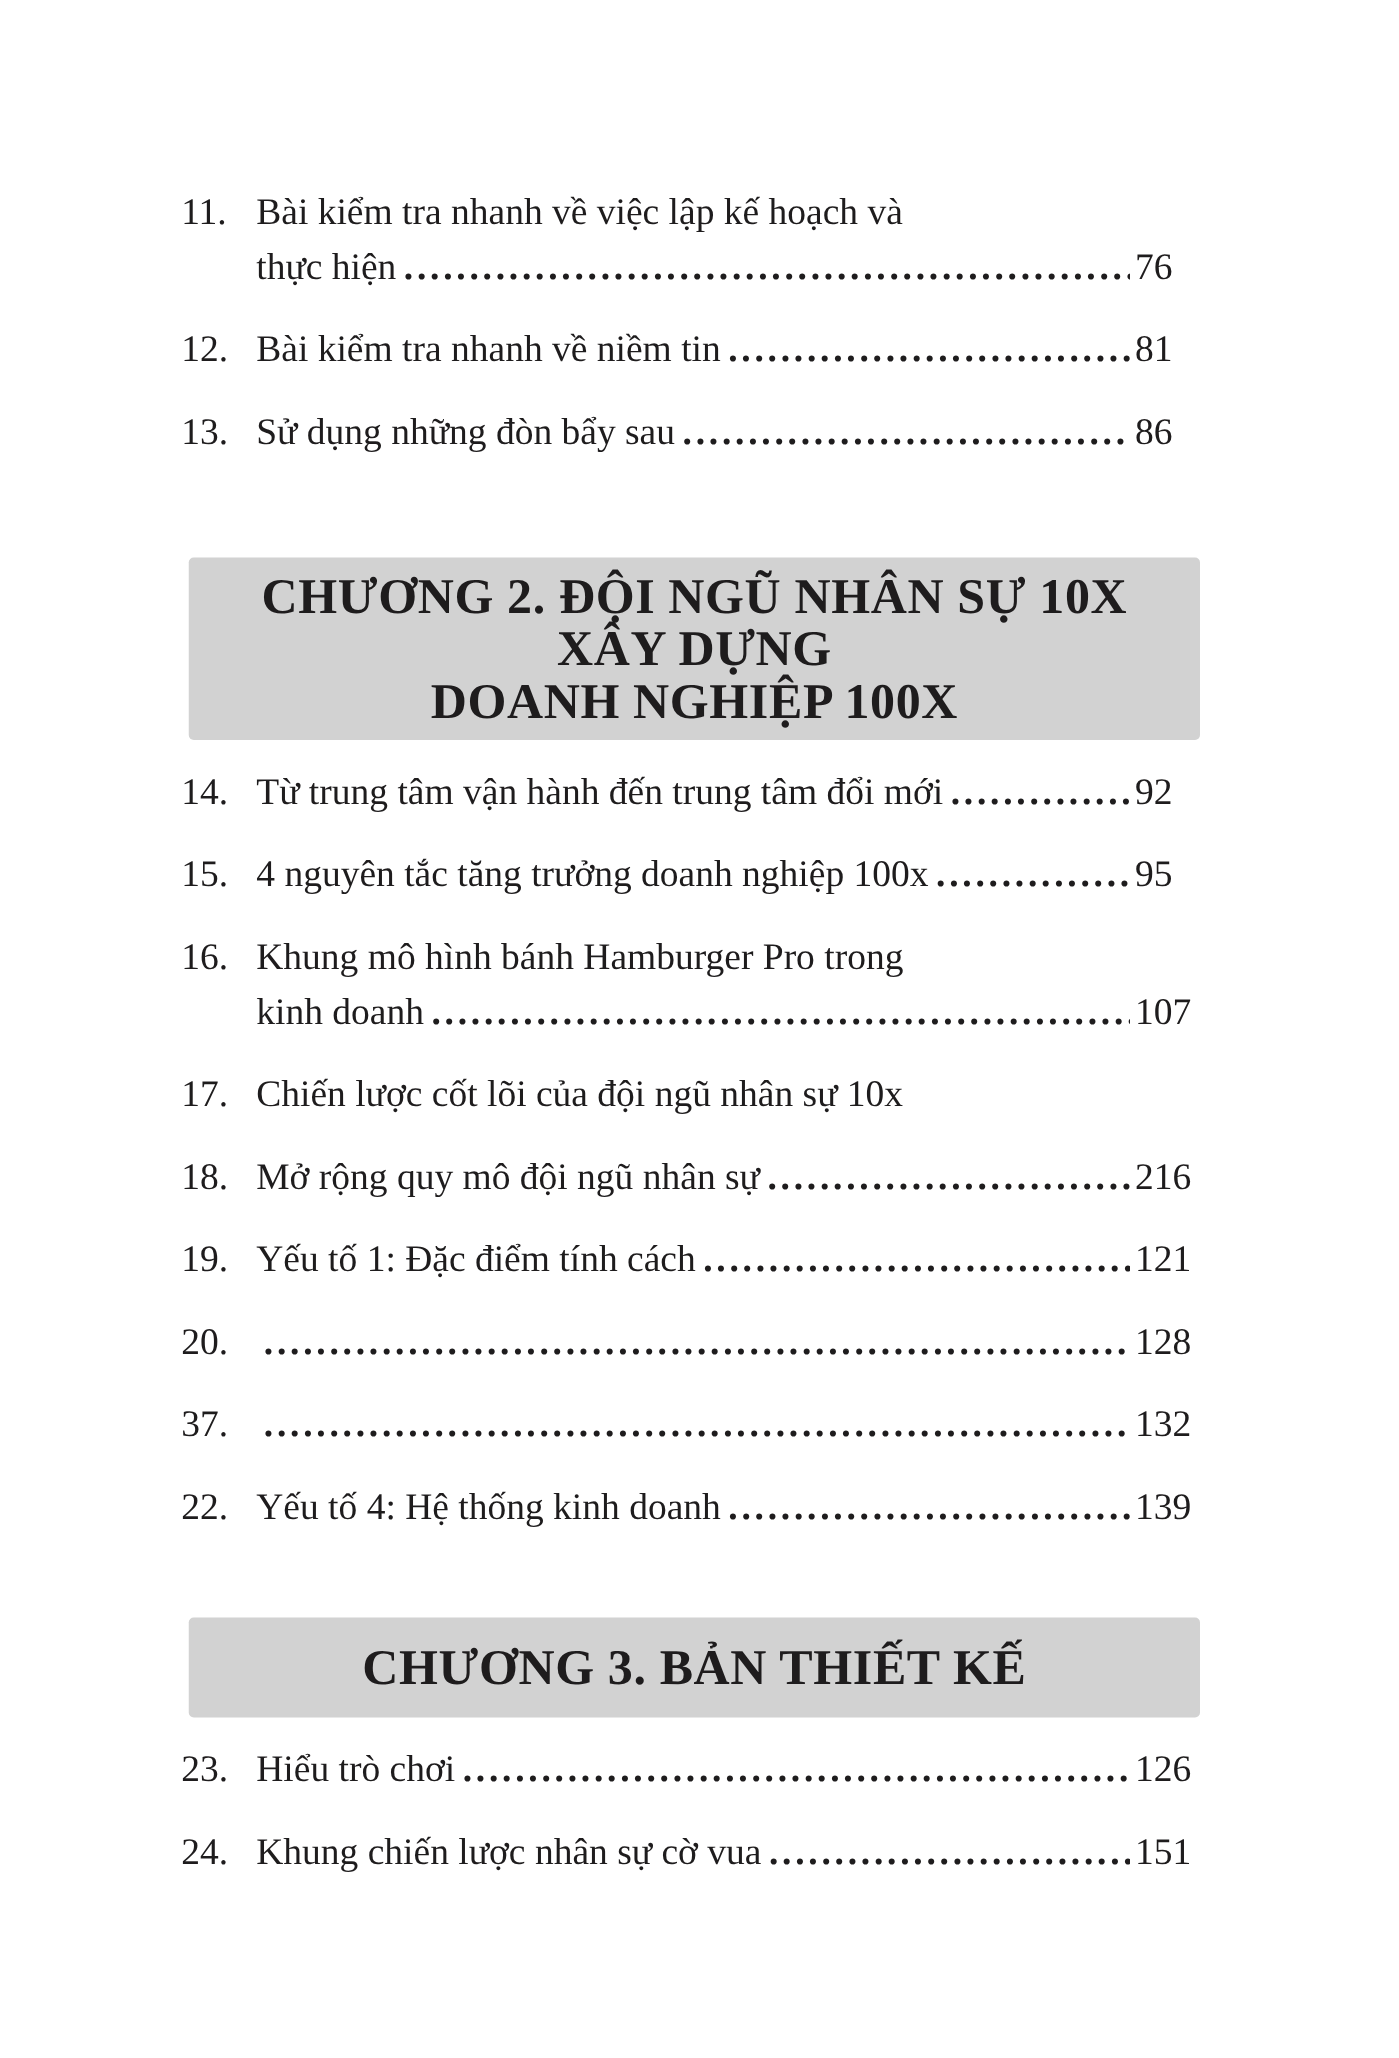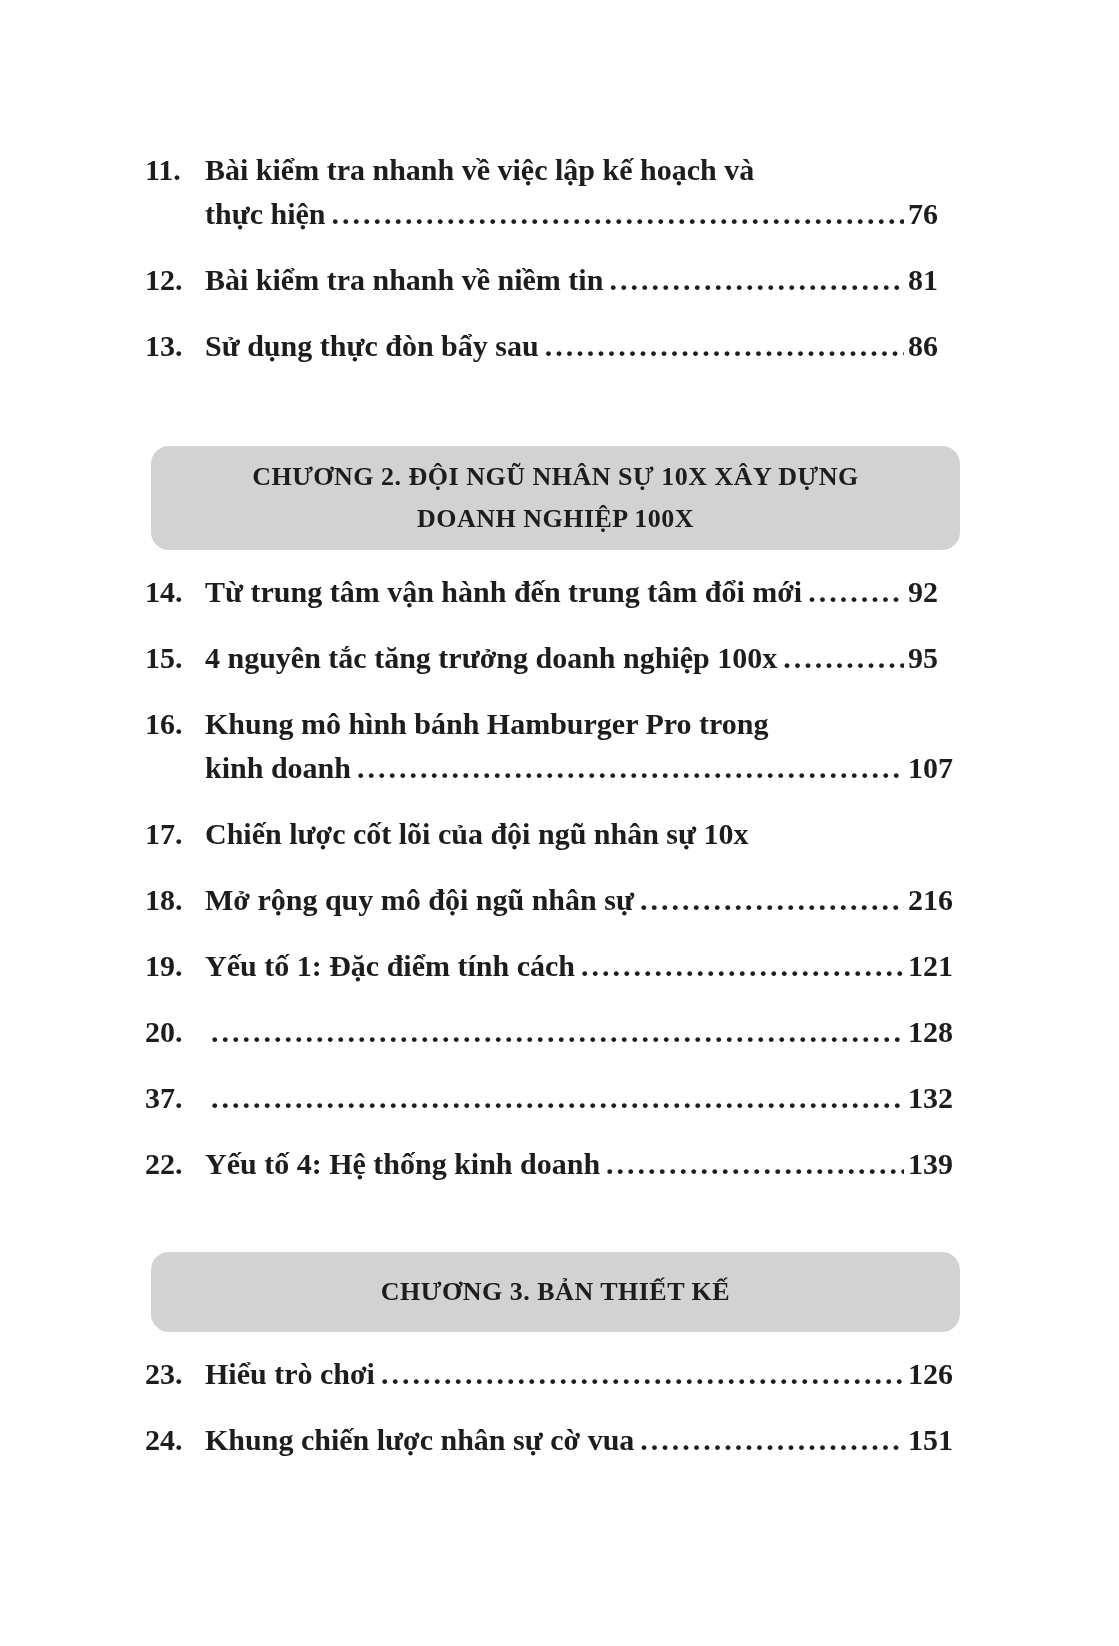--- a/index.html
+++ b/index.html
@@ -18,21 +18,21 @@
   .toc {
     position: absolute;
     top: 148px;
     left: 145px;
     width: 815px;
   }
   .toc-item {
     display: flex;
     font-size: 30px;
     line-height: 44px;
-    font-weight: 700;
+    font-weight: 400;
     margin-bottom: 22px;
   }
   .num {
     width: 60px;
     flex-shrink: 0;
   }
   .entry {
     flex: 1;
     min-width: 0;
   }
@@ -56,24 +56,24 @@
     letter-spacing: 3px;
     font-weight: 600;
   }
   .pagenum {
     min-width: 52px;
     white-space: nowrap;
     text-align: left;
   }
   .chapter {
     background: #d2d2d2;
-    border-radius: 18px;
+    border-radius: 4px;
     text-align: center;
     font-weight: 600;
-    font-size: 26px;
+    font-size: 40px;
     line-height: 42px;
     letter-spacing: 0.5px;
     padding: 10px 18px;
     margin: 78px 0 20px 6px;
   }
   .chapter.single {
     padding: 19px 18px;
   }
   .chapter.chapter-3 {
     margin-top: 66px;
@@ -106,21 +106,21 @@
         <span class="dots"></span>
         <span class="pagenum">81</span>
       </div>
     </div>
   </div>
 
   <div class="toc-item">
     <div class="num">13.</div>
     <div class="entry">
       <div class="eline">
-        <span class="etext">Sử dụng thực đòn bẩy sau</span>
+        <span class="etext">Sử dụng những đòn bẩy sau</span>
         <span class="dots"></span>
         <span class="pagenum">86</span>
       </div>
     </div>
   </div>
 
   <div class="chapter">
     <div>CHƯƠNG 2. ĐỘI NGŨ NHÂN SỰ 10X XÂY DỰNG</div>
     <div>DOANH NGHIỆP 100X</div>
   </div>

